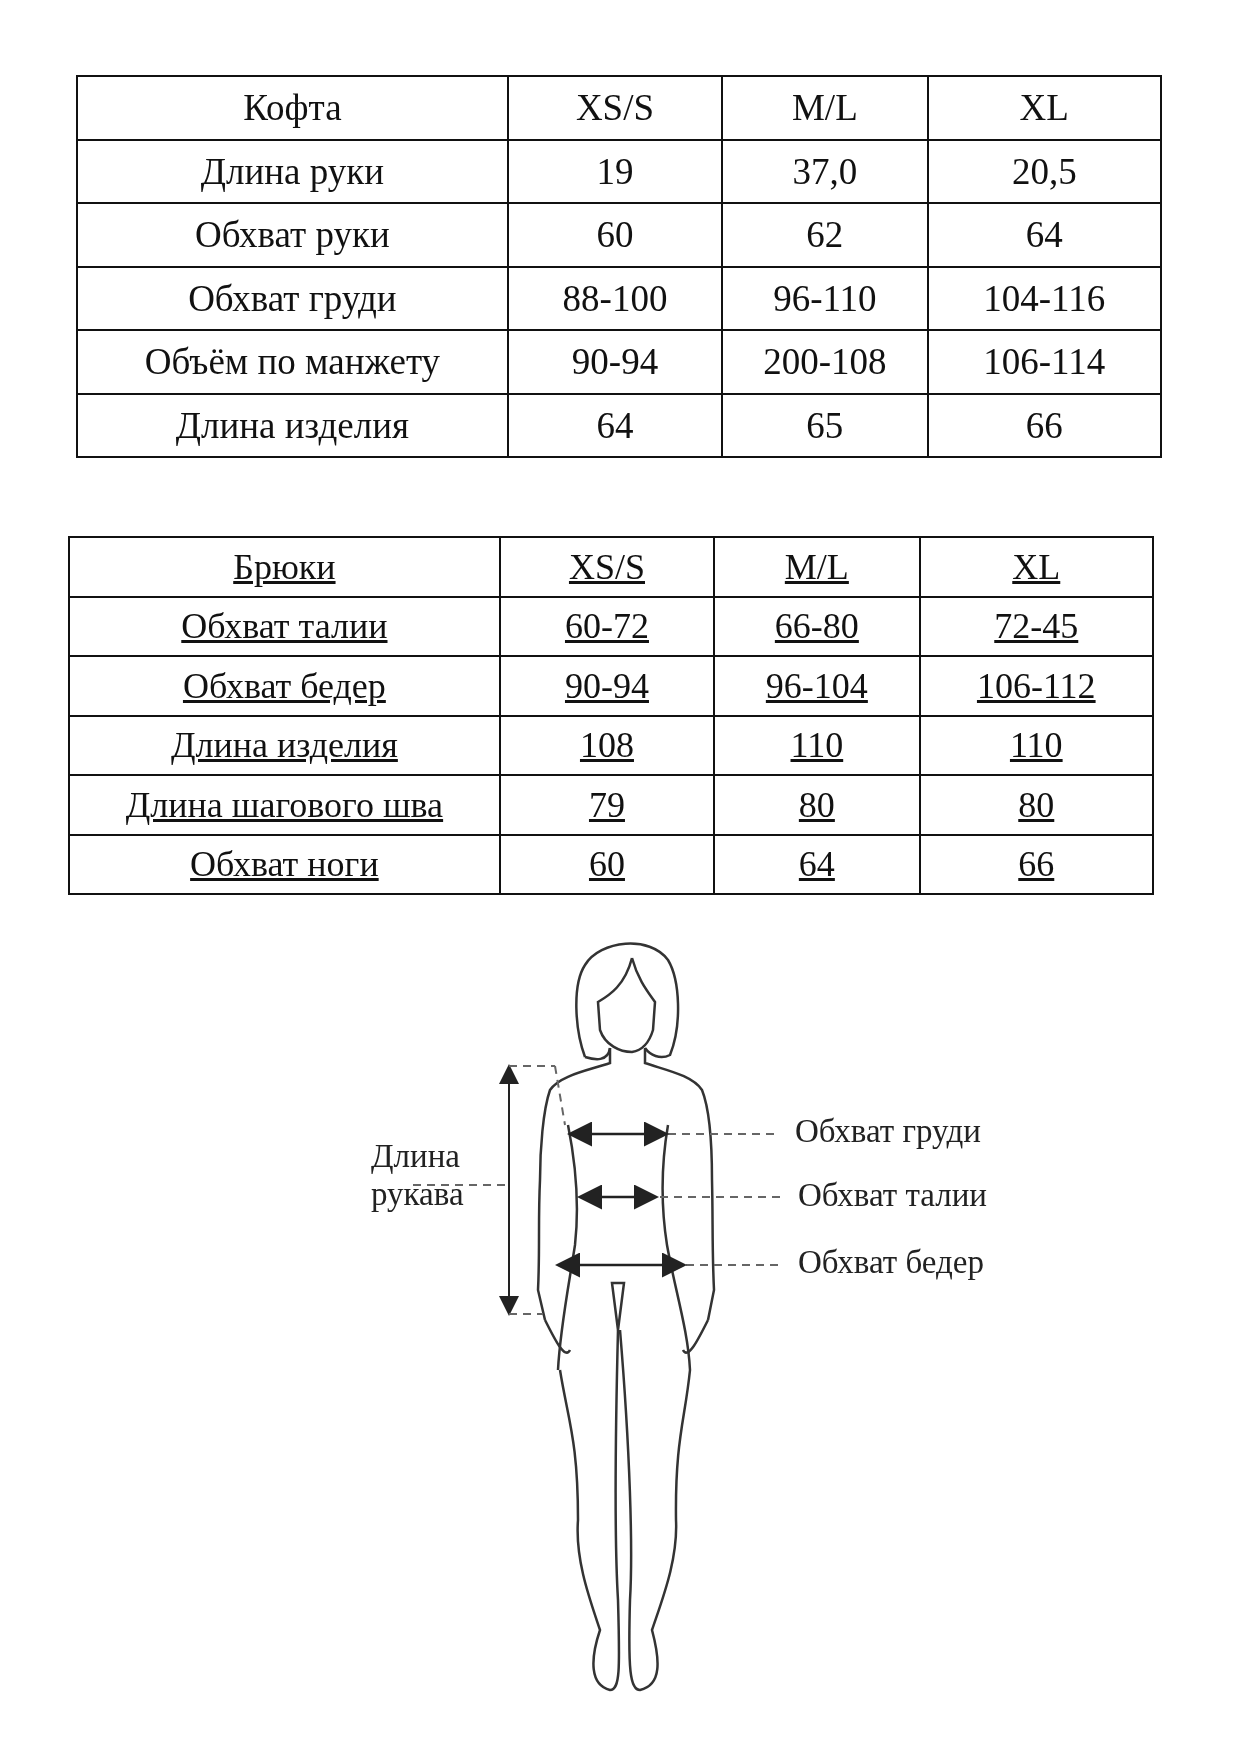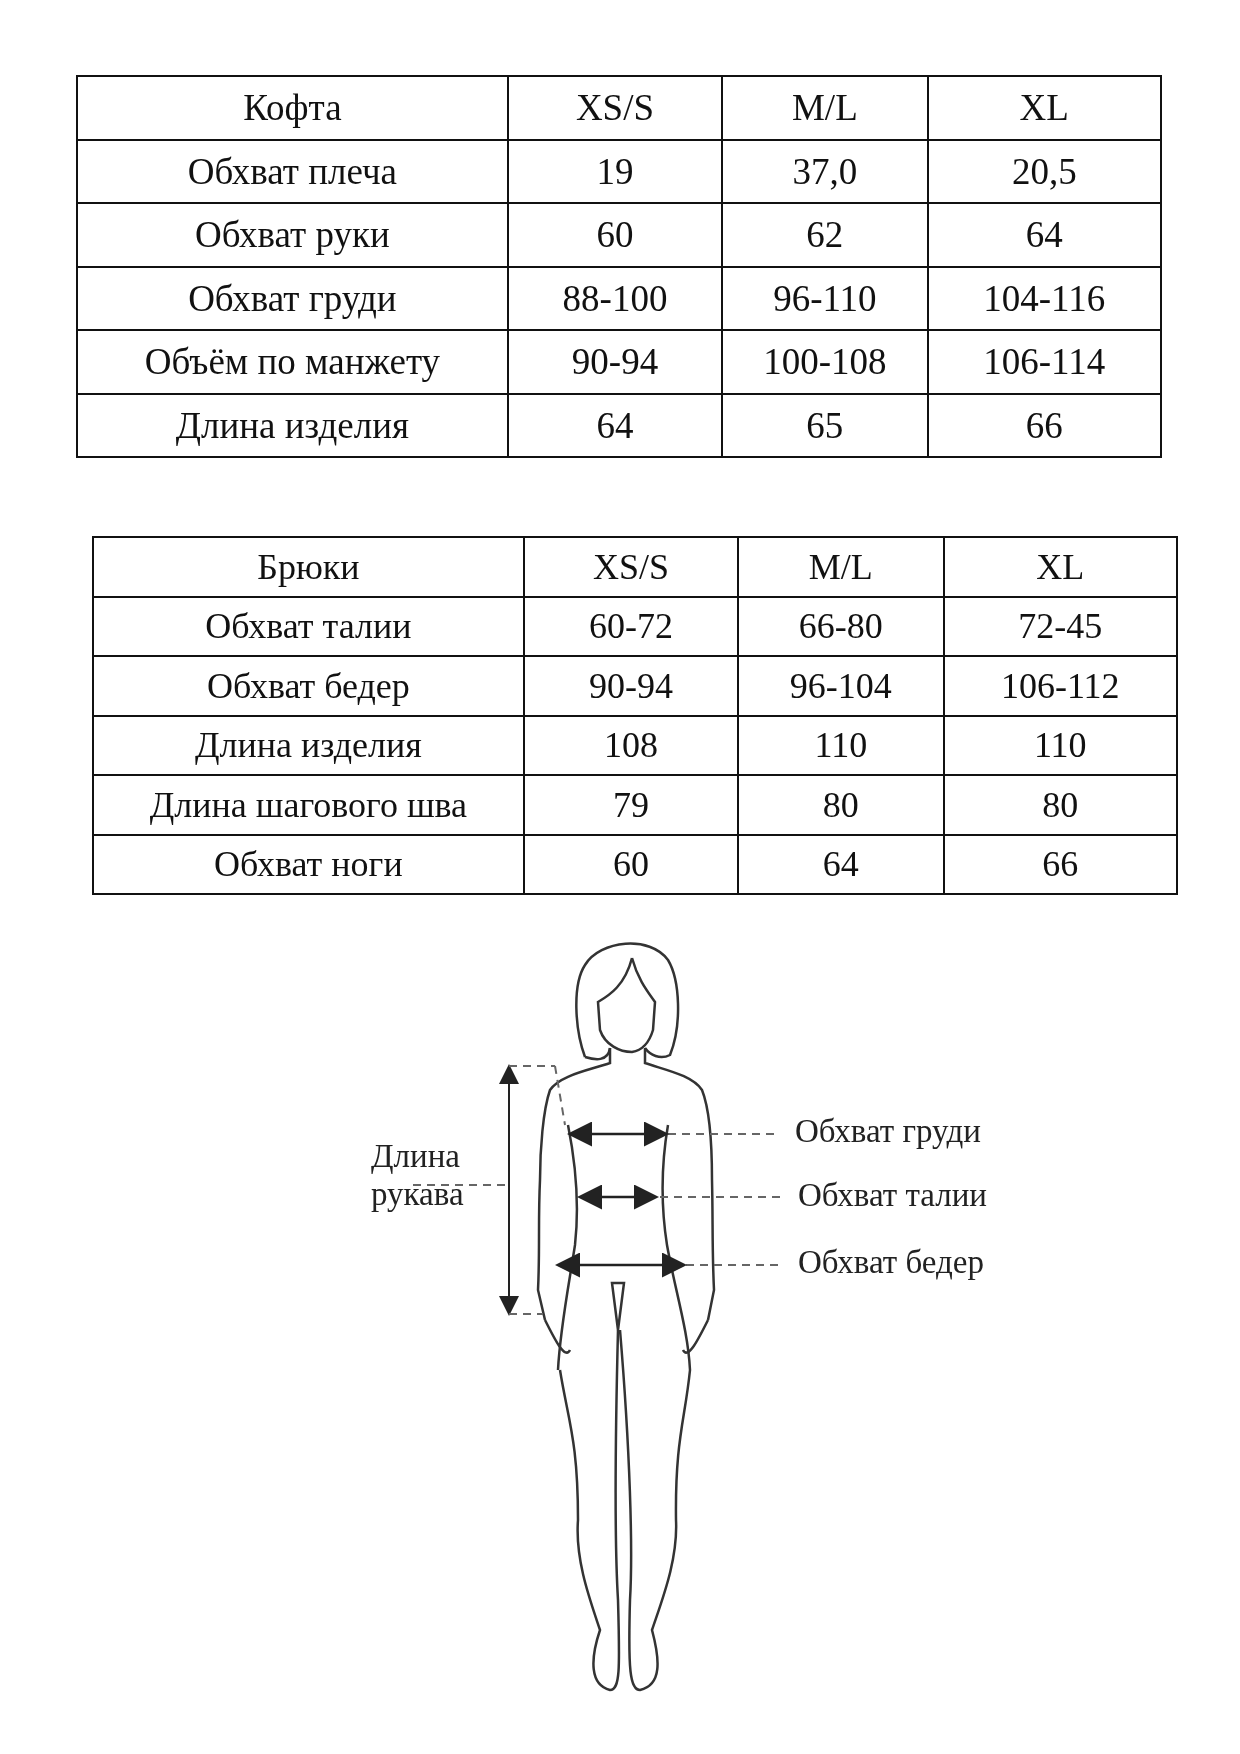--- a/index.html
+++ b/index.html
@@ -3,21 +3,21 @@
   <meta charset="utf-8">
   <style>
     html, body { margin:0; padding:0; background:#ffffff; }
     body { width:1240px; height:1754px; position:relative; overflow:hidden;
            font-family:"Liberation Serif","DejaVu Serif",serif; color:#111; }
     table.size { position:absolute; border-collapse:collapse; table-layout:fixed; }
     table.size td { border:2px solid #111; text-align:center; vertical-align:middle;
                     font-size:37px; padding:0; white-space:nowrap; }
     #t1 { left:76px; top:75px; width:1086px; }
     #t1 td { height:61.5px; }
-    #t2 { left:92px; top:536px; width:1086px; }
+    #t2 { left:68px; top:536px; width:1086px;text-decoration:underline; }
     #t2 td { height:57.5px; }
     #t2 td { font-size:36px; }
     .c0 { width:430px; } .c1 { width:214px; } .c2 { width:205px; } .c3 { width:233px; }
     #figure { position:absolute; left:0; top:900px; width:1240px; height:860px; }
     .lbl { position:absolute; font-size:33px; color:#222; line-height:1.15; }
   </style>
 </head>
 <body>
 
 <table class="size" id="t1">
@@ -28,41 +28,41 @@
       <col class="c3">
     </colgroup>
   <tbody>
       <tr>
     <td>Кофта</td>
     <td>XS/S</td>
     <td>M/L</td>
     <td>XL</td>
   </tr>
   <tr>
-    <td>Обхват плеча</td>
+    <td>Длина руки</td>
     <td>19</td>
     <td>37,0</td>
     <td>20,5</td>
   </tr>
   <tr>
     <td>Обхват руки</td>
     <td>60</td>
     <td>62</td>
     <td>64</td>
   </tr>
   <tr>
     <td>Обхват груди</td>
     <td>88-100</td>
     <td>96-110</td>
     <td>104-116</td>
   </tr>
   <tr>
     <td>Объём по манжету</td>
     <td>90-94</td>
-    <td>100-108</td>
+    <td>200-108</td>
     <td>106-114</td>
   </tr>
   <tr>
     <td>Длина изделия</td>
     <td>64</td>
     <td>65</td>
     <td>66</td>
   </tr>
 </tbody>
   </table>

